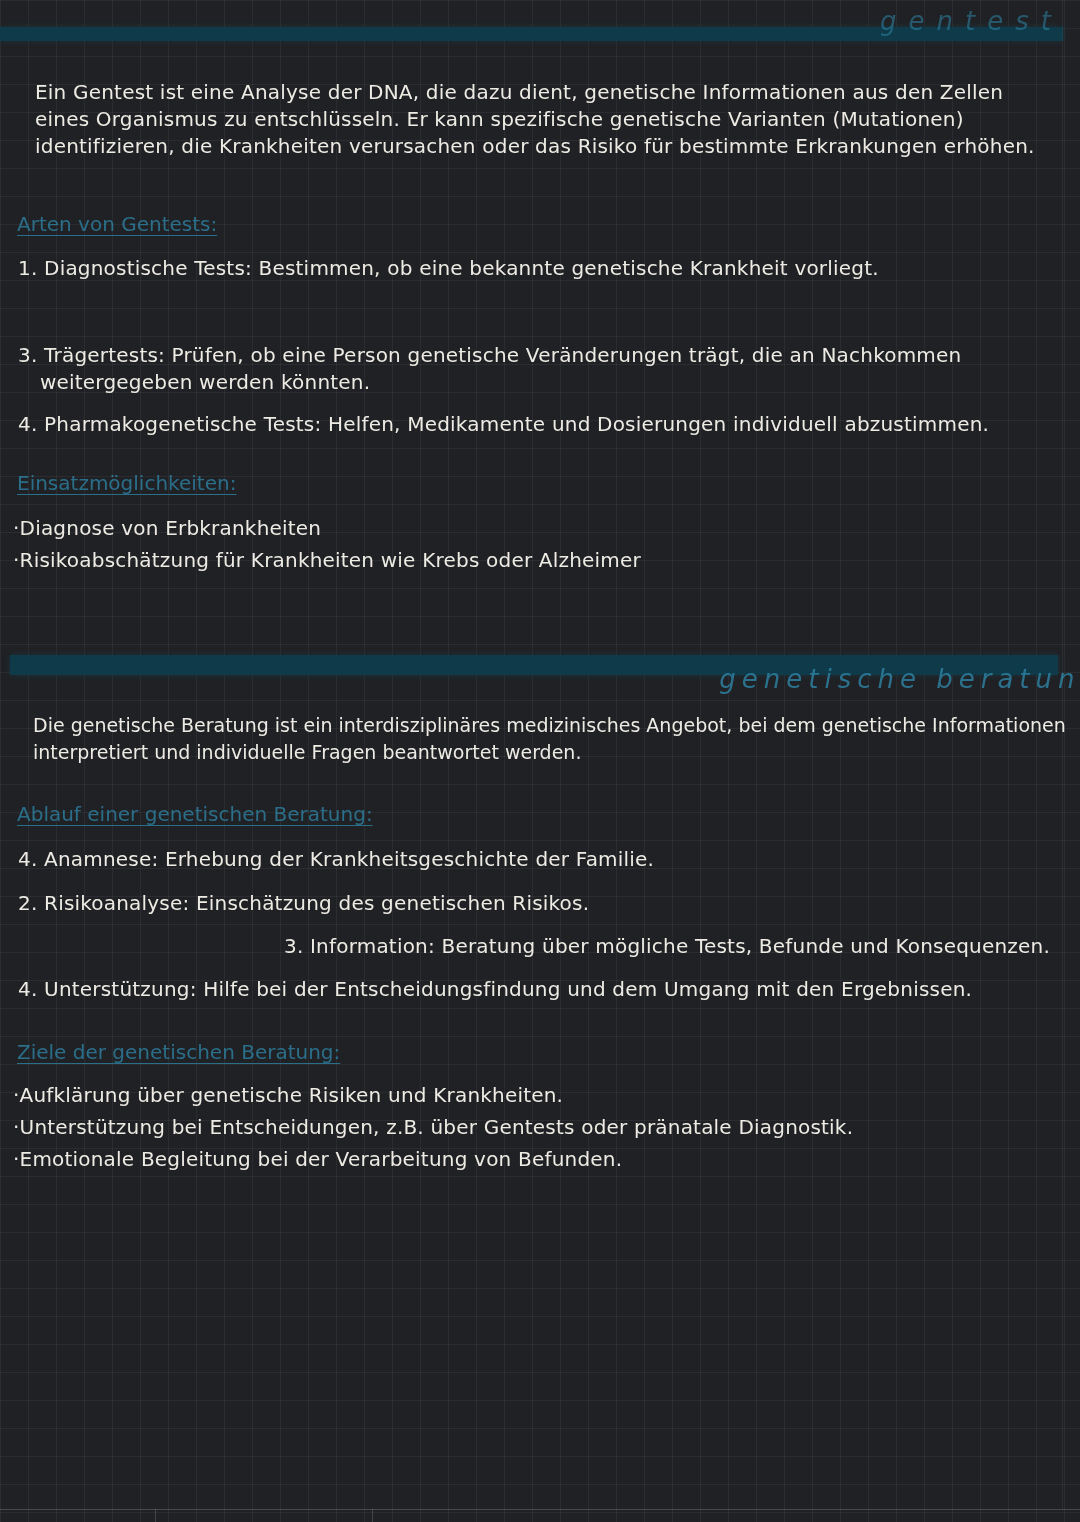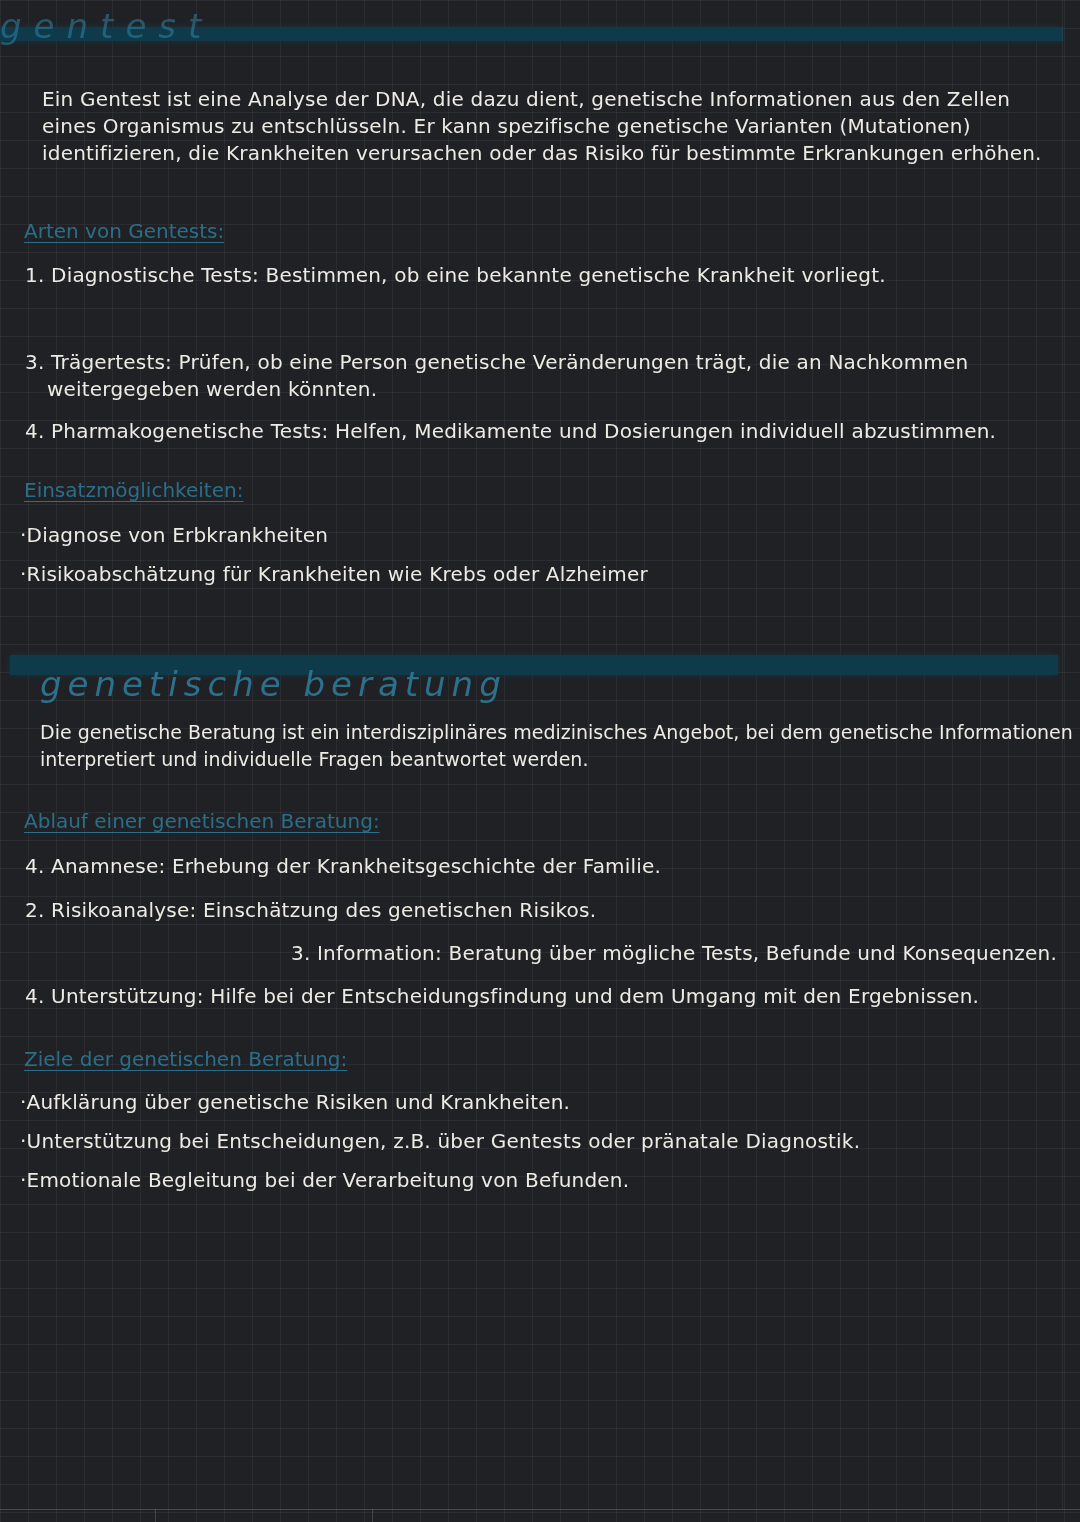--- a/index.html
+++ b/index.html
@@ -25,29 +25,29 @@
   .band{
     position:absolute;
     background:var(--band);
     box-shadow:0 0 6px rgba(20,90,110,0.35);
   }
   .band1{top:27px;left:0;width:1063px;height:14px;}
   .band2{top:655px;left:10px;width:1048px;height:20px;}
   .section-title{
     position:absolute;
     left:0;width:1063px;
-    text-align:left;
+    text-align:right;
     font-style:italic;
-    font-size:34px;
+    font-size:26px;
     color:var(--accent);
     white-space:nowrap;
   }
   .title1{top:6px;letter-spacing:12px;opacity:0.55;}
   .title2{top:664px;letter-spacing:6px;opacity:0.8;margin-left:40px;}
-  p, .nitem, .bitem, h2{margin:12px;}
+  p, .nitem, .bitem, h2{margin:5px;}
   .body-text{
     position:absolute;
     font-size:20px;
     line-height:27px;
     letter-spacing:0.2px;
     color:var(--text);
   }
   .intro1{top:74px;left:30px;width:1005px;}
   .intro2{top:707px;left:28px;width:1038px;font-size:19px;letter-spacing:0;}
   .heading{

